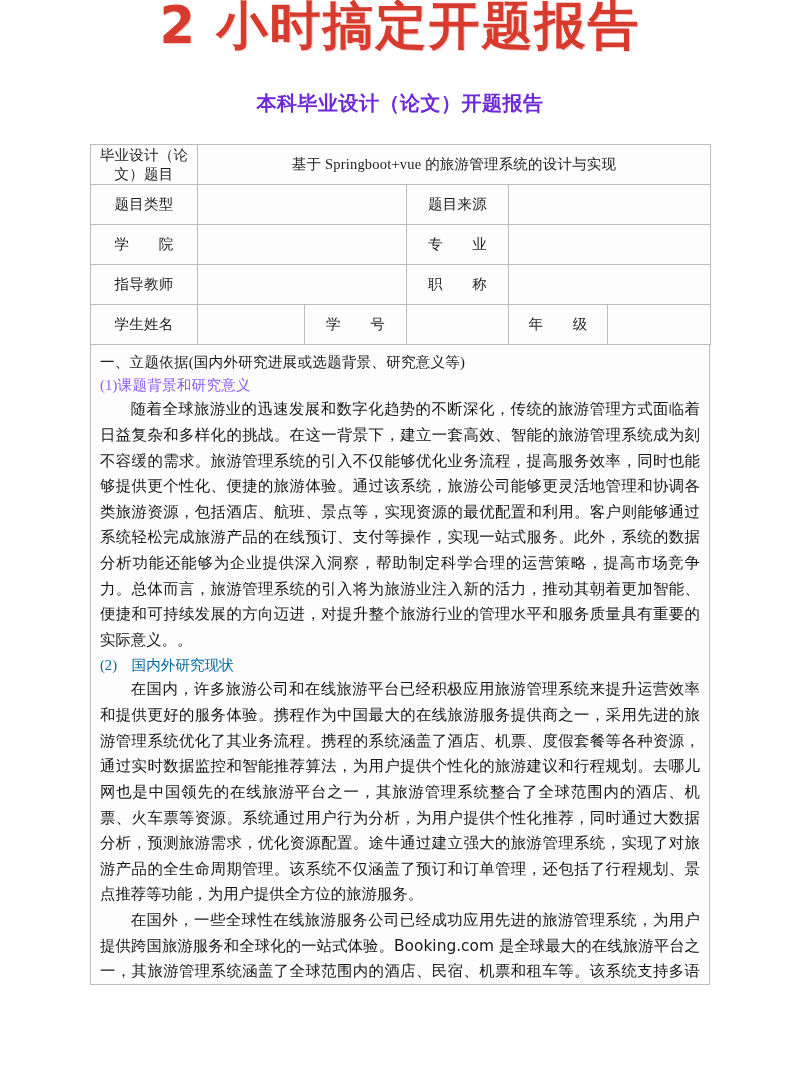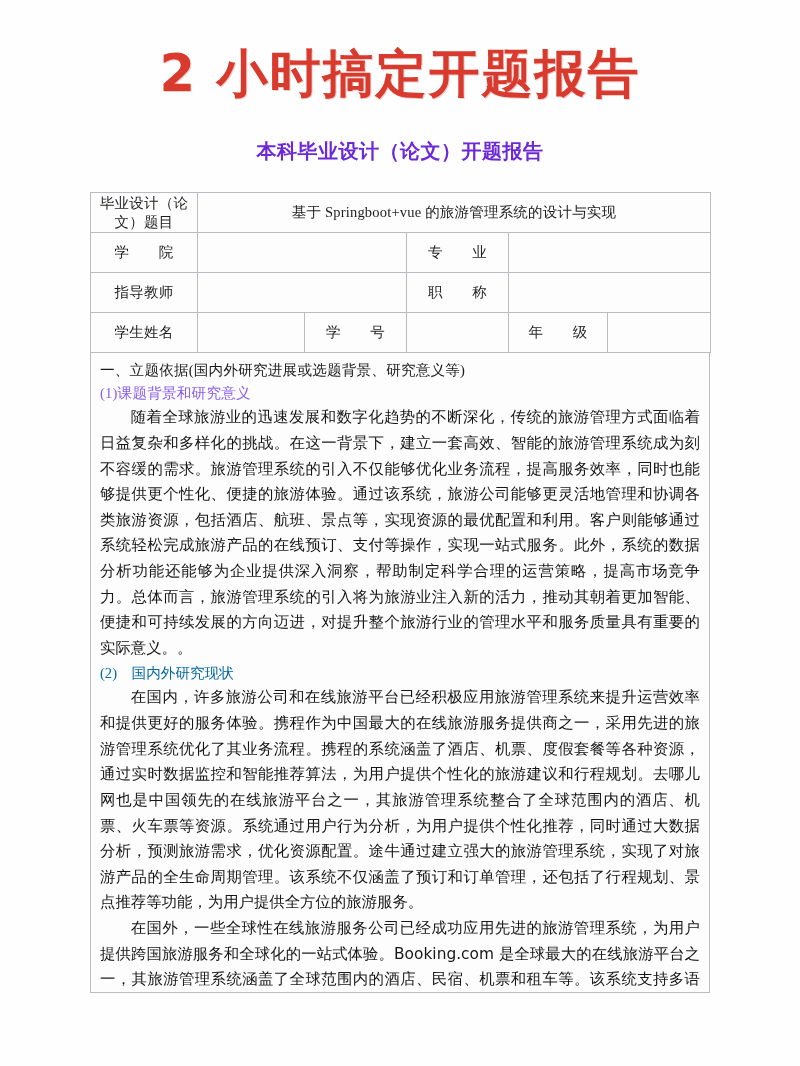--- a/index.html
+++ b/index.html
@@ -27,21 +27,20 @@
 
   
   .banner-title {
     text-align: center;
     color: #d83a2e;
     font-family: "DejaVu Sans", "Liberation Sans", sans-serif;
     font-weight: bold;
     font-size: 51px;
     letter-spacing: 2px;
     line-height: 1.0;
-    padding-top: 48px;
     text-shadow: 1px 1px 0 rgba(200,50,40,0.25);
     white-space: nowrap;
   }
 
   .doc-subtitle {
     text-align: center;
     font-family: "DejaVu Sans", "Liberation Sans", sans-serif;
     font-weight: bold;
     font-size: 20px;
     color: #6d28d9;
@@ -157,20 +156,26 @@
         <col style="width:102px">
         <col style="width:99px">
         <col style="width:103px">
       </colgroup>
       <tbody>
         <tr>
           <td class="lbl-wide" colspan="1">毕业设计（论文）题目</td>
           <td class="val title-val" colspan="5">基于 Springboot+vue 的旅游管理系统的设计与实现</td>
         </tr>
 
+        <tr>
+          <td class="lbl">题目类型</td>
+          <td class="val blank" colspan="2"></td>
+          <td class="lbl">题目来源</td>
+          <td class="val blank" colspan="2"></td>
+        </tr>
 
         <tr>
           <td class="lbl">学　　院</td>
           <td class="val blank" colspan="2"></td>
           <td class="lbl">专　　业</td>
           <td class="val blank" colspan="2"></td>
         </tr>
 
         <tr>
           <td class="lbl">指导教师</td>

